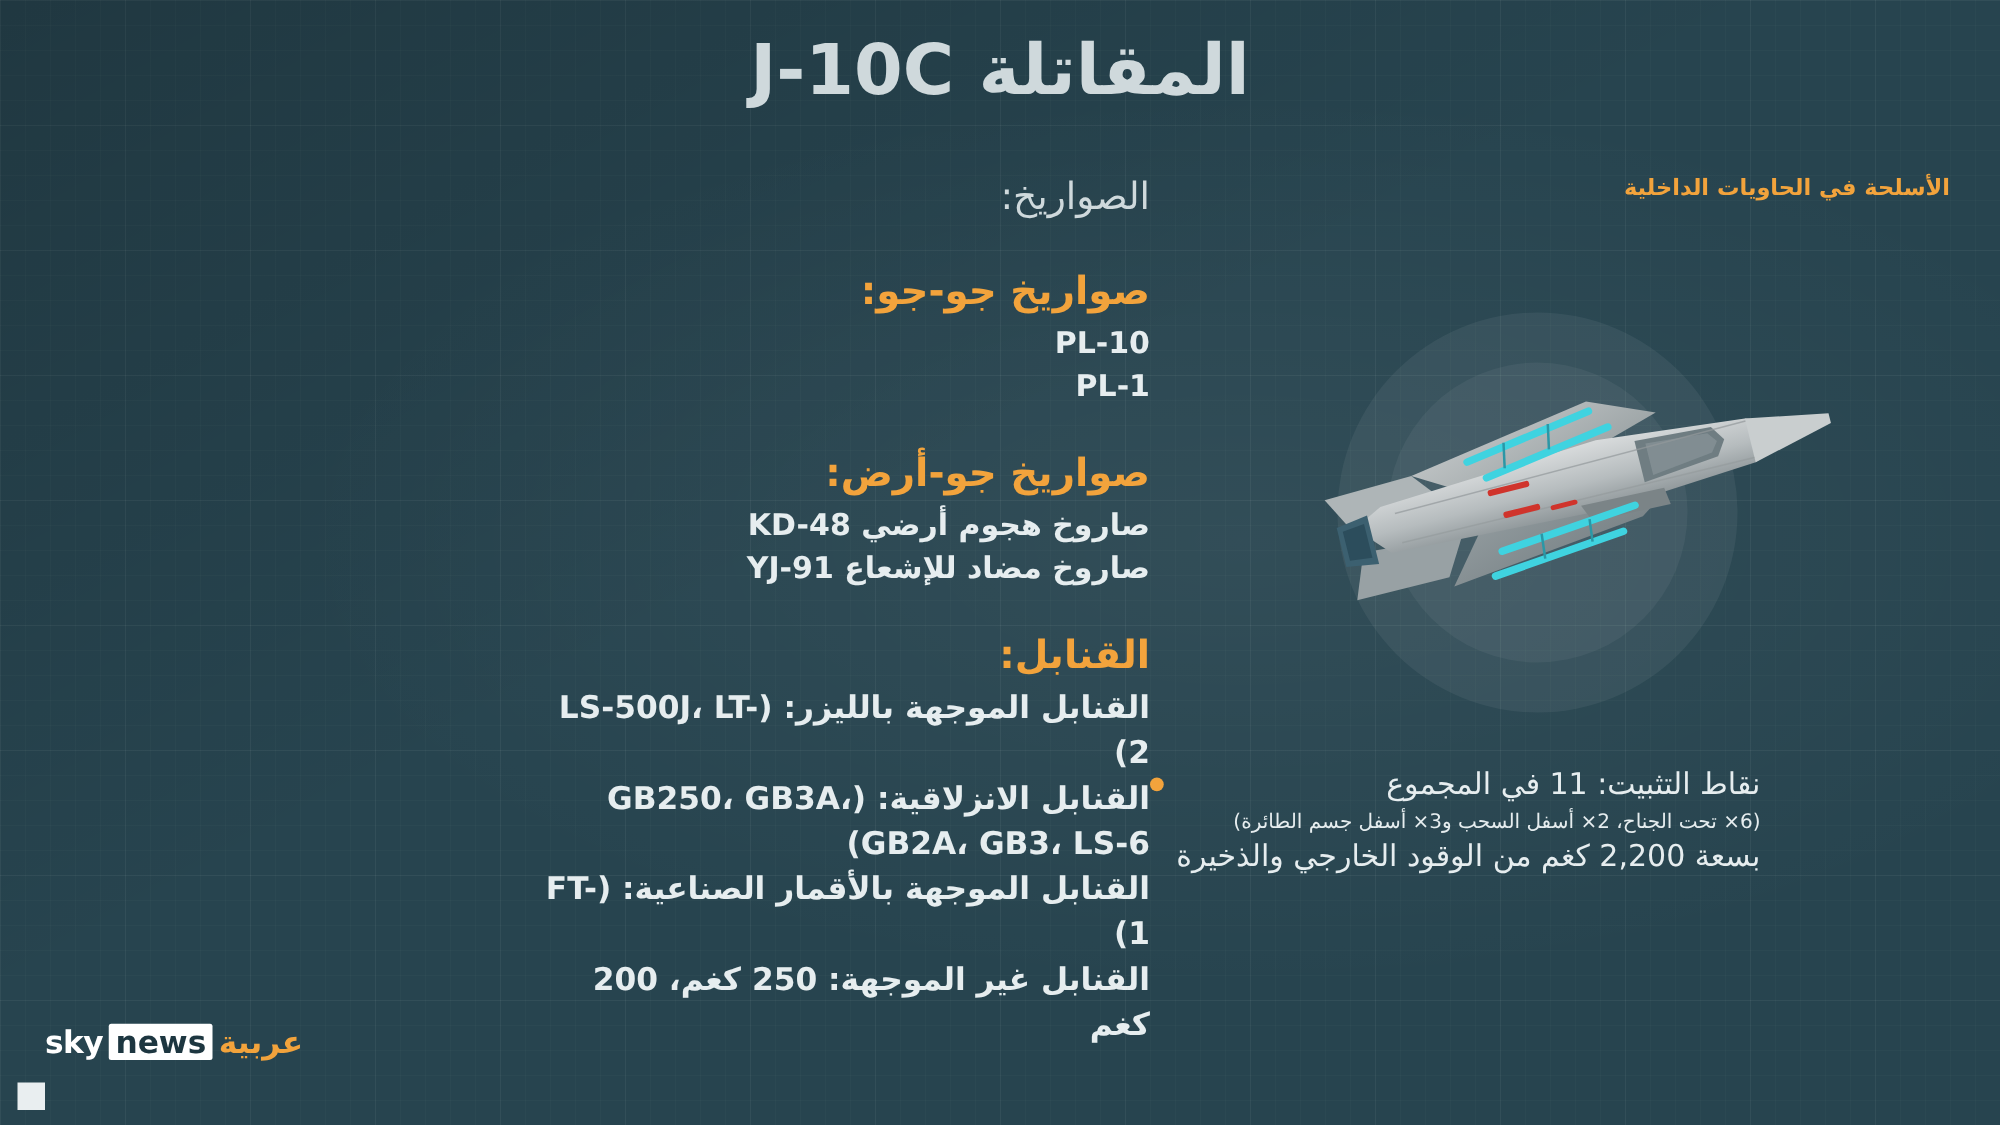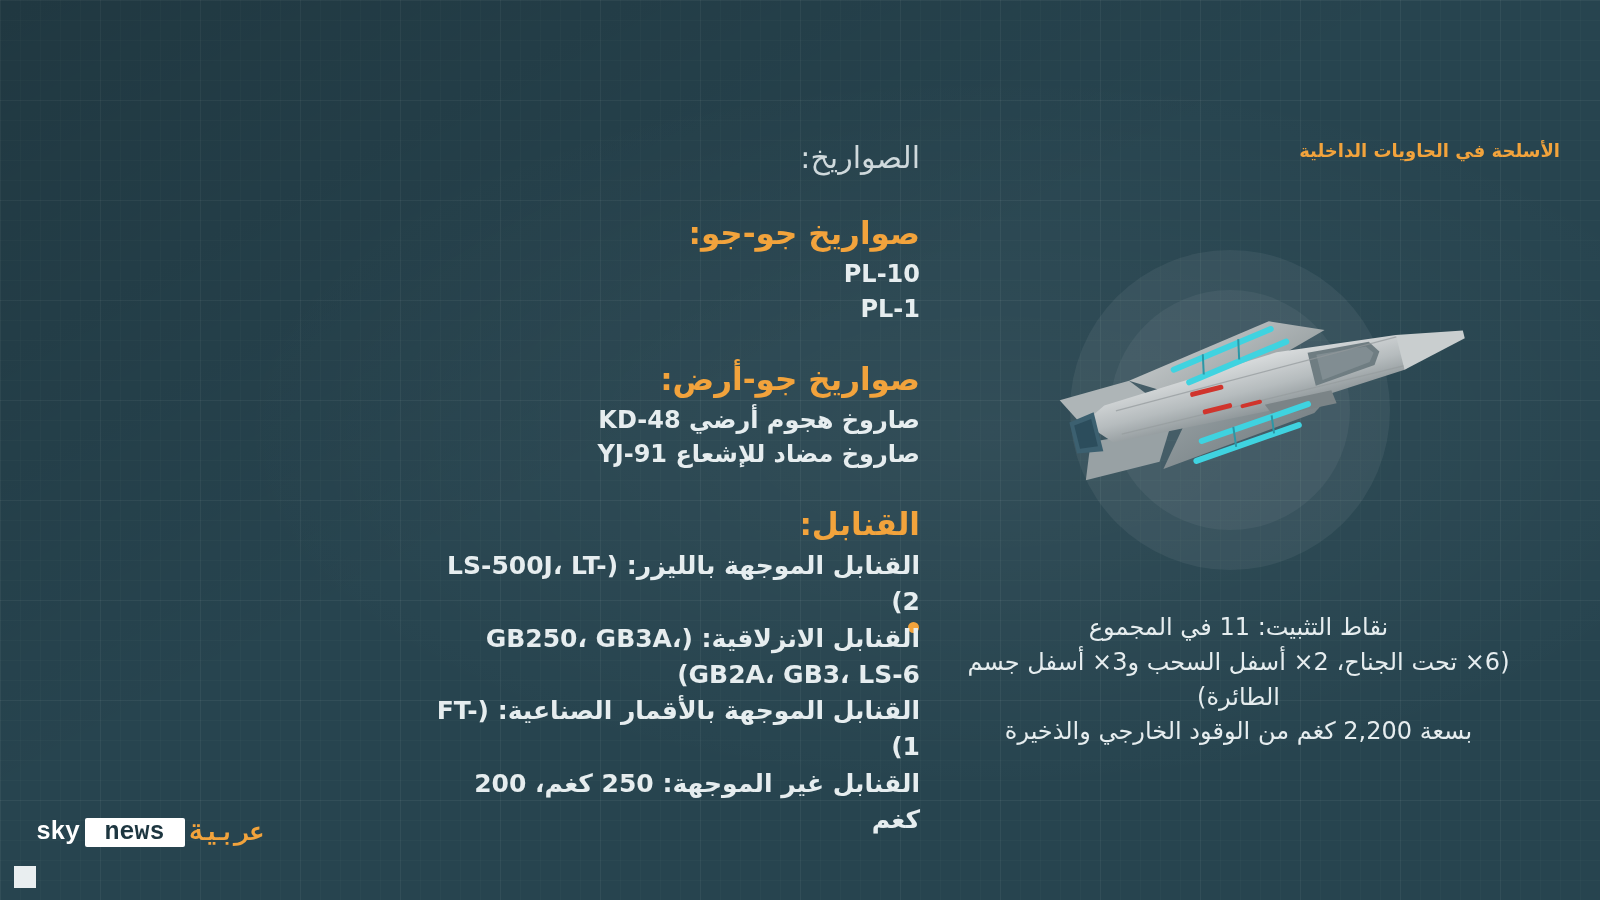--- a/index.html
+++ b/index.html
@@ -91,23 +91,23 @@
     width: 240px;
     height: 240px;
     background: rgba(255,255,255,0.05);
   }
   #jet-svg { position: absolute; left: 0; top: 0; }
 
   
   #hardpoints {
     position: absolute;
     top: 610px;
-    right: 52px;
+    right: 40px;
     width: 640px;
-    text-align: center;
+    text-align: right;
     direction: rtl;
     color: #e6edef;
   }
   #hardpoints .bullet-row {
     display: flex;
     flex-direction: row-reverse;
     align-items: flex-start;
     justify-content: flex-start;
     gap: 10px;
   }
@@ -116,21 +116,21 @@
     height: 11px;
     border-radius: 50%;
     background: #f2a33c;
     margin-top: 12px;
     flex: 0 0 auto;
   }
   #hardpoints .line {
     font-size: 24px;
     line-height: 1.45;
   }
-  #hardpoints .line.sub { font-size: 24px; }
+  #hardpoints .line.sub { font-size: 16px; }
 
   
   #left-col {
     position: absolute;
     top: 140px;
     right: 680px;
     width: 500px;
     text-align: right;
     direction: rtl;
   }
@@ -157,34 +157,33 @@
 
   
   #logo {
     position: absolute;
     left: 36px;
     bottom: 52px;
     display: flex;
     align-items: center;
     gap: 5px;
     direction: ltr;
-    font-family: Liberation Mono, monospace;
   }
   #logo .sky {
     color: #ffffff;
     font-size: 25px;
     font-weight: bold;
     letter-spacing: -0.5px;
   }
   #logo .news {
     background: #ffffff;
     color: #1d3640;
     font-size: 25px;
     font-weight: bold;
-    padding: 0 20px;
+    padding: 0 5px;
     border-radius: 2px;
   }
   #logo .ar {
     color: #f2a33c;
     font-size: 25px;
     font-weight: bold;
     margin-right: 2px;
   }
   #corner-box {
     position: absolute;
@@ -195,20 +194,21 @@
     background: #e9eef0;
   }
 </style>
 </head>
 <body>
 
 <div id="infographic">
 
   <div class="vignette"></div>
 
+  <div id="title">المقاتلة J-10C</div>
 
   <div id="right-col">
     <div class="section-head">الأسلحة في الحاويات الداخلية</div>
   </div>
 
   <div id="jet-wrap">
     <div class="jet-circle"></div>
     <div class="jet-circle inner"></div>
 
     <svg id="jet-svg" width="540" height="360" viewBox="0 0 540 360">

